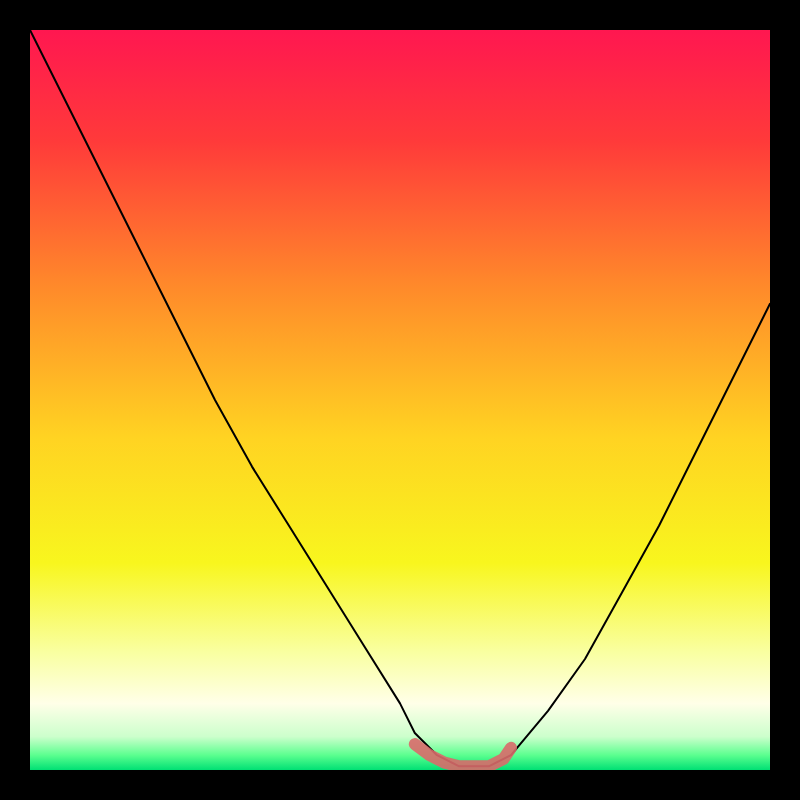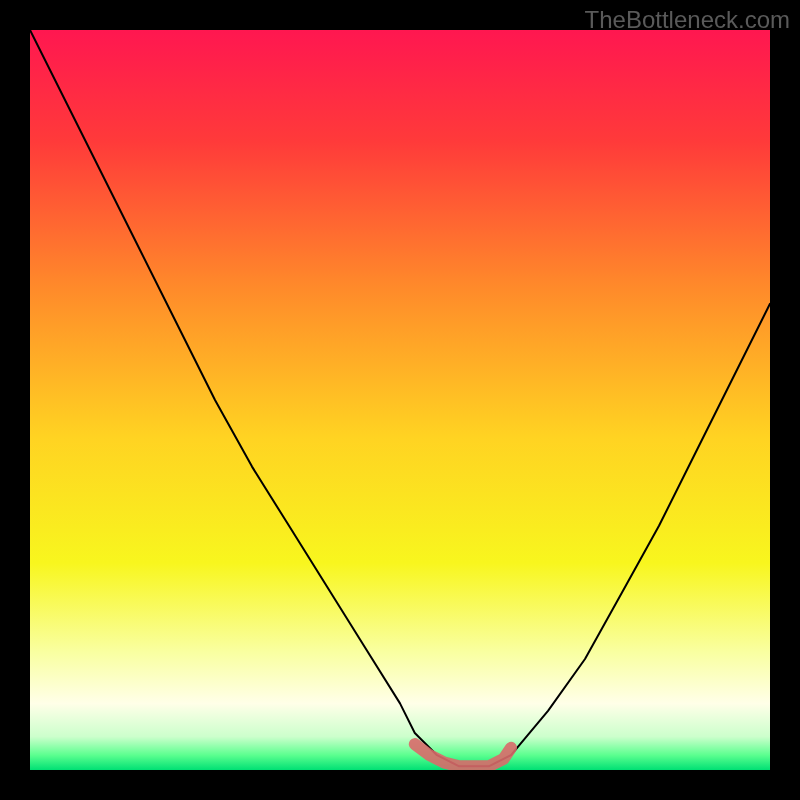--- a/index.html
+++ b/index.html
@@ -35,21 +35,20 @@
     height: 740px;
   }
   svg {
     display: block;
   }
 </style>
 </head>
 <body>
 
 <div class="frame">
-  <div class="watermark">TheBottleneck.com</div>
   <div class="plot-wrap">
     <svg id="chart-svg" width="740" height="740" viewBox="0 0 740 740">
         <defs>
           <linearGradient id="bg-grad" x1="0" y1="0" x2="0" y2="1">
             <stop offset="0%" stop-color="#ff1750"></stop>
             <stop offset="15%" stop-color="#ff3a3a"></stop>
             <stop offset="35%" stop-color="#ff8b2a"></stop>
             <stop offset="55.00000000000001%" stop-color="#ffd322"></stop>
             <stop offset="72%" stop-color="#f8f61e"></stop>
             <stop offset="84%" stop-color="#f9ffa0"></stop>

